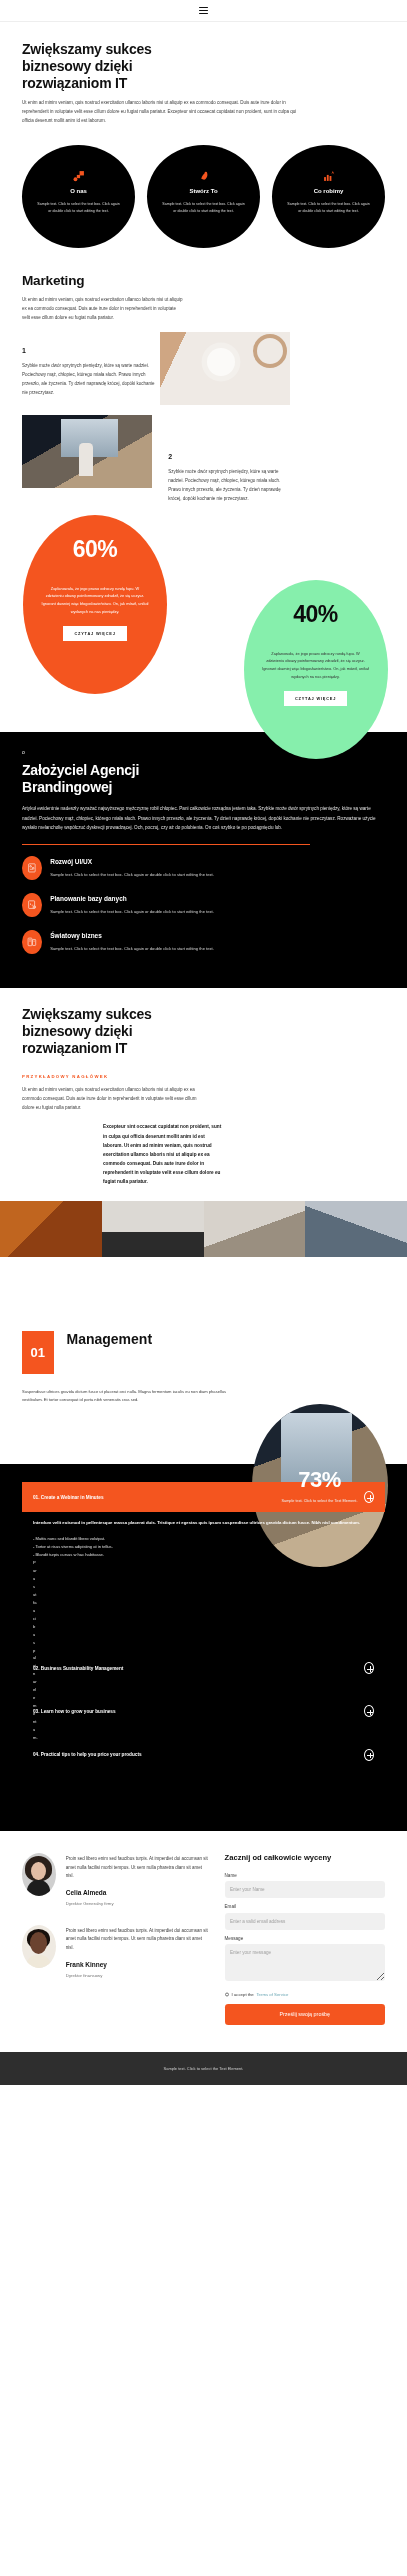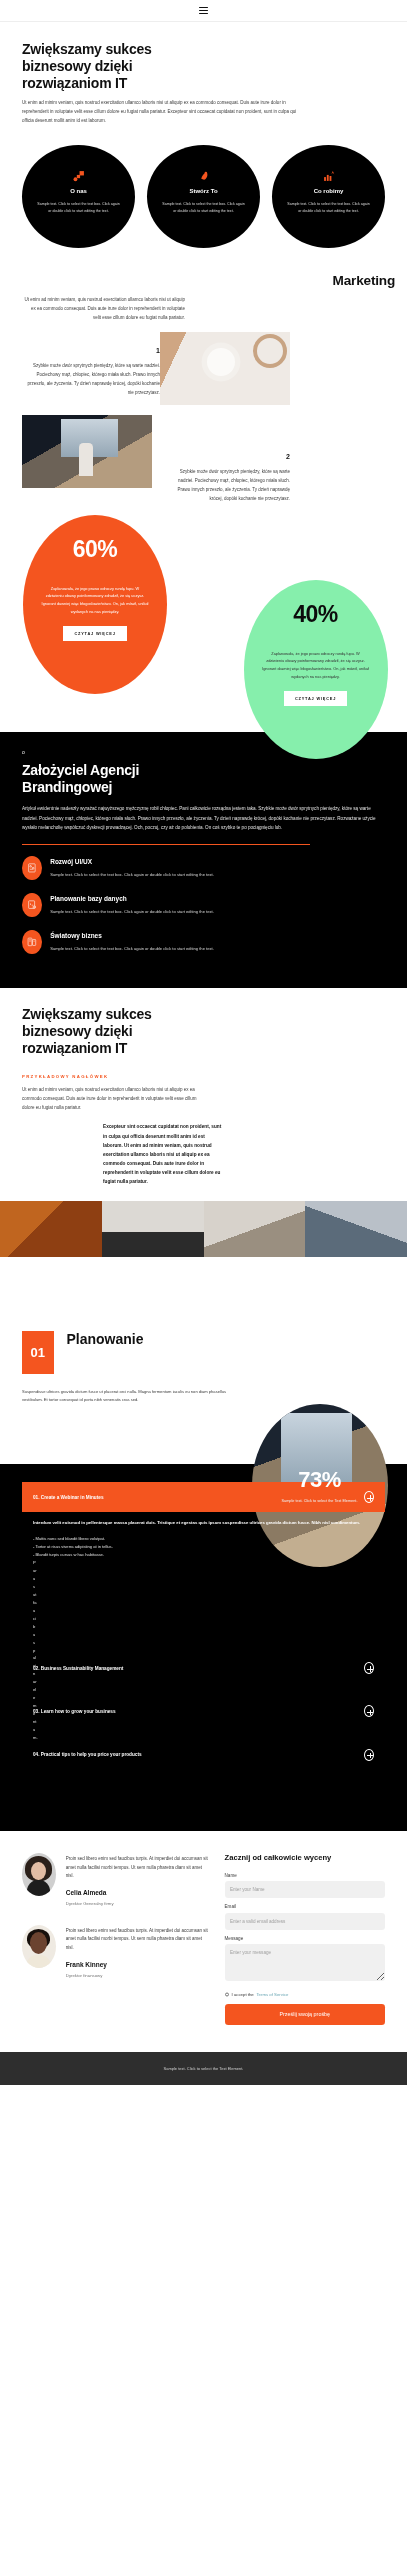--- a/index.html
+++ b/index.html
@@ -93,21 +93,21 @@
   .oval {
     flex:1; background:#000; border-radius:50%/50%;
     height:103px; display:flex; flex-direction:column; align-items:center;
     justify-content:flex-start; padding: 24px 14px 0 14px; text-align:center;
   }
   .oval-icon { height:13px; margin-bottom:5.4px; display:flex; align-items:center; justify-content:center; }
   .oval-title { color:#fff; font-size:6px; font-weight:700; margin-bottom:7.6px; }
   .oval-txt { color:#ddd; font-size:3.6px; line-height:1.85; }
 
   
-  .sec-marketing { padding: 11px 12px 0 22px; text-align: right; }
+  .sec-marketing { padding: 11px 12px 0 22px; }
   .sec-marketing .h2 { font-size:13.6px; }
   .sec-marketing .lead { margin-top:6.5px; width: 163px; }
 
   .mk-row { display:flex; margin-top: 9.8px; }
   .mk-row.rev { flex-direction: row; }
   .mk-col-txt { width: 138px; padding-top: 15px; }
   .mk-num { font-size:7px; font-weight:800; color:#111; margin-bottom:6.5px; }
   .mk-p { font-size:4.5px; line-height:2.0; color:#3b3b3b; }
   .mk-img { width: 130px; height: 73px; }
   .img-coffee {
@@ -450,21 +450,21 @@
   <div class="strip2">
     <div class="t1"></div>
     <div class="t2"></div>
     <div class="t3"></div>
     <div class="t4"></div>
   </div>
 
   <div class="sec-info">
     <div class="info-head">
       <div class="info-badge">01</div>
-      <div class="info-title">Planowanie</div>
+      <div class="info-title">Management</div>
     </div>
     <div class="info-txt">Suspendisse ultrices gravida dictum fusce ut placerat orci nulla. Magna fermentum iaculis eu non diam phasellus vestibulum. Et tortor consequat id porta nibh venenatis cras sed.</div>
     <div class="info-oval">
       <div class="win"></div>
       <div class="info-pct">73%</div>
       <div class="info-cap">Sample text. Click to select the Text Element.</div>
     </div>
   </div>
 
   <div class="dark2">

